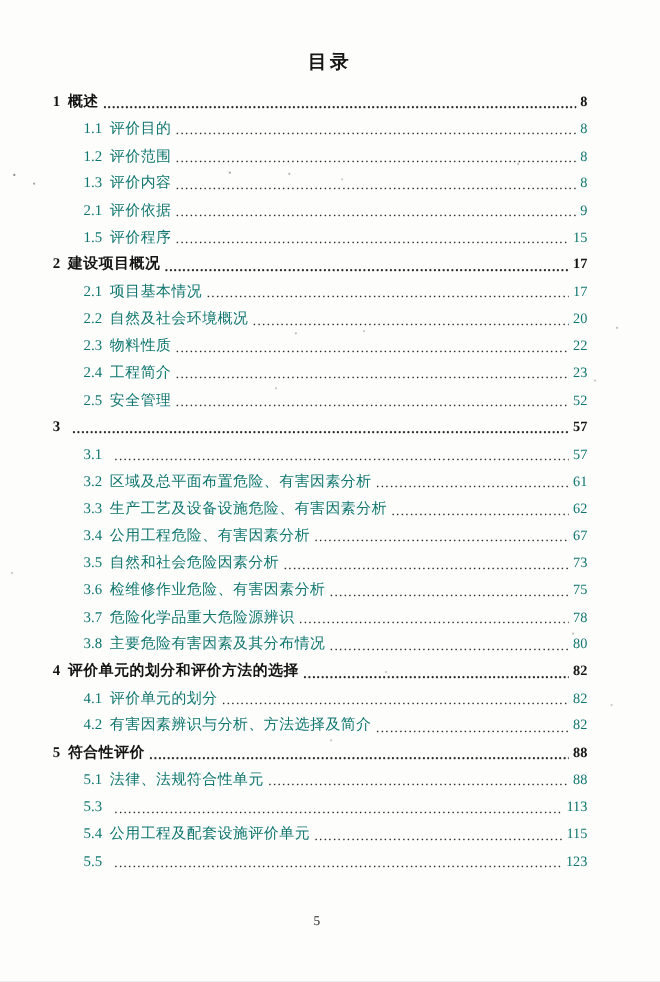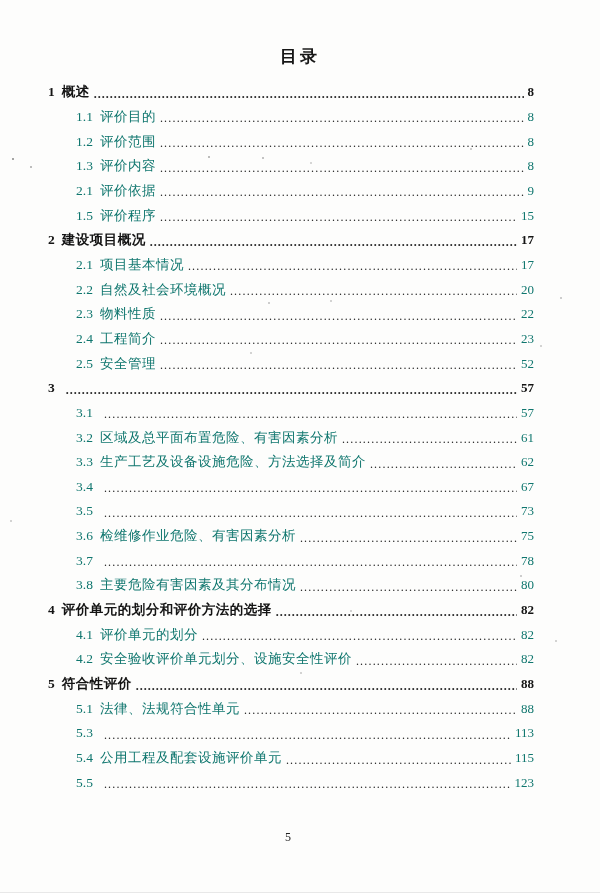--- a/index.html
+++ b/index.html
@@ -182,42 +182,45 @@
         <span class="pageno">57</span>
       </div>
       <div class="row lvl2">
         <span class="num">3.2</span>
         <span class="label">区域及总平面布置危险、有害因素分析</span>
         <span class="leader"></span>
         <span class="pageno">61</span>
       </div>
       <div class="row lvl2">
         <span class="num">3.3</span>
-        <span class="label">生产工艺及设备设施危险、方法选择及简介</span>
+        <span class="label">生产工艺及设备设施危险、有害因素分析</span>
         <span class="leader"></span>
         <span class="pageno">62</span>
       </div>
       <div class="row lvl2">
         <span class="num">3.4</span>
+        <span class="label">公用工程危险、有害因素分析</span>
         <span class="leader"></span>
         <span class="pageno">67</span>
       </div>
       <div class="row lvl2">
         <span class="num">3.5</span>
+        <span class="label">自然和社会危险因素分析</span>
         <span class="leader"></span>
         <span class="pageno">73</span>
       </div>
       <div class="row lvl2">
         <span class="num">3.6</span>
         <span class="label">检维修作业危险、有害因素分析</span>
         <span class="leader"></span>
         <span class="pageno">75</span>
       </div>
       <div class="row lvl2">
         <span class="num">3.7</span>
+        <span class="label">危险化学品重大危险源辨识</span>
         <span class="leader"></span>
         <span class="pageno">78</span>
       </div>
       <div class="row lvl2">
         <span class="num">3.8</span>
         <span class="label">主要危险有害因素及其分布情况</span>
         <span class="leader"></span>
         <span class="pageno">80</span>
       </div>
       <div class="row lvl1">
@@ -227,21 +230,21 @@
         <span class="pageno">82</span>
       </div>
       <div class="row lvl2">
         <span class="num">4.1</span>
         <span class="label">评价单元的划分</span>
         <span class="leader"></span>
         <span class="pageno">82</span>
       </div>
       <div class="row lvl2">
         <span class="num">4.2</span>
-        <span class="label">安全验收评价单元划分、设施安全性评价</span>
+        <span class="label">有害因素辨识与分析、方法选择及简介</span>
         <span class="leader"></span>
         <span class="pageno">82</span>
       </div>
       <div class="row lvl1">
         <span class="num">5</span>
         <span class="label">符合性评价</span>
         <span class="leader"></span>
         <span class="pageno">88</span>
       </div>
       <div class="row lvl2">

